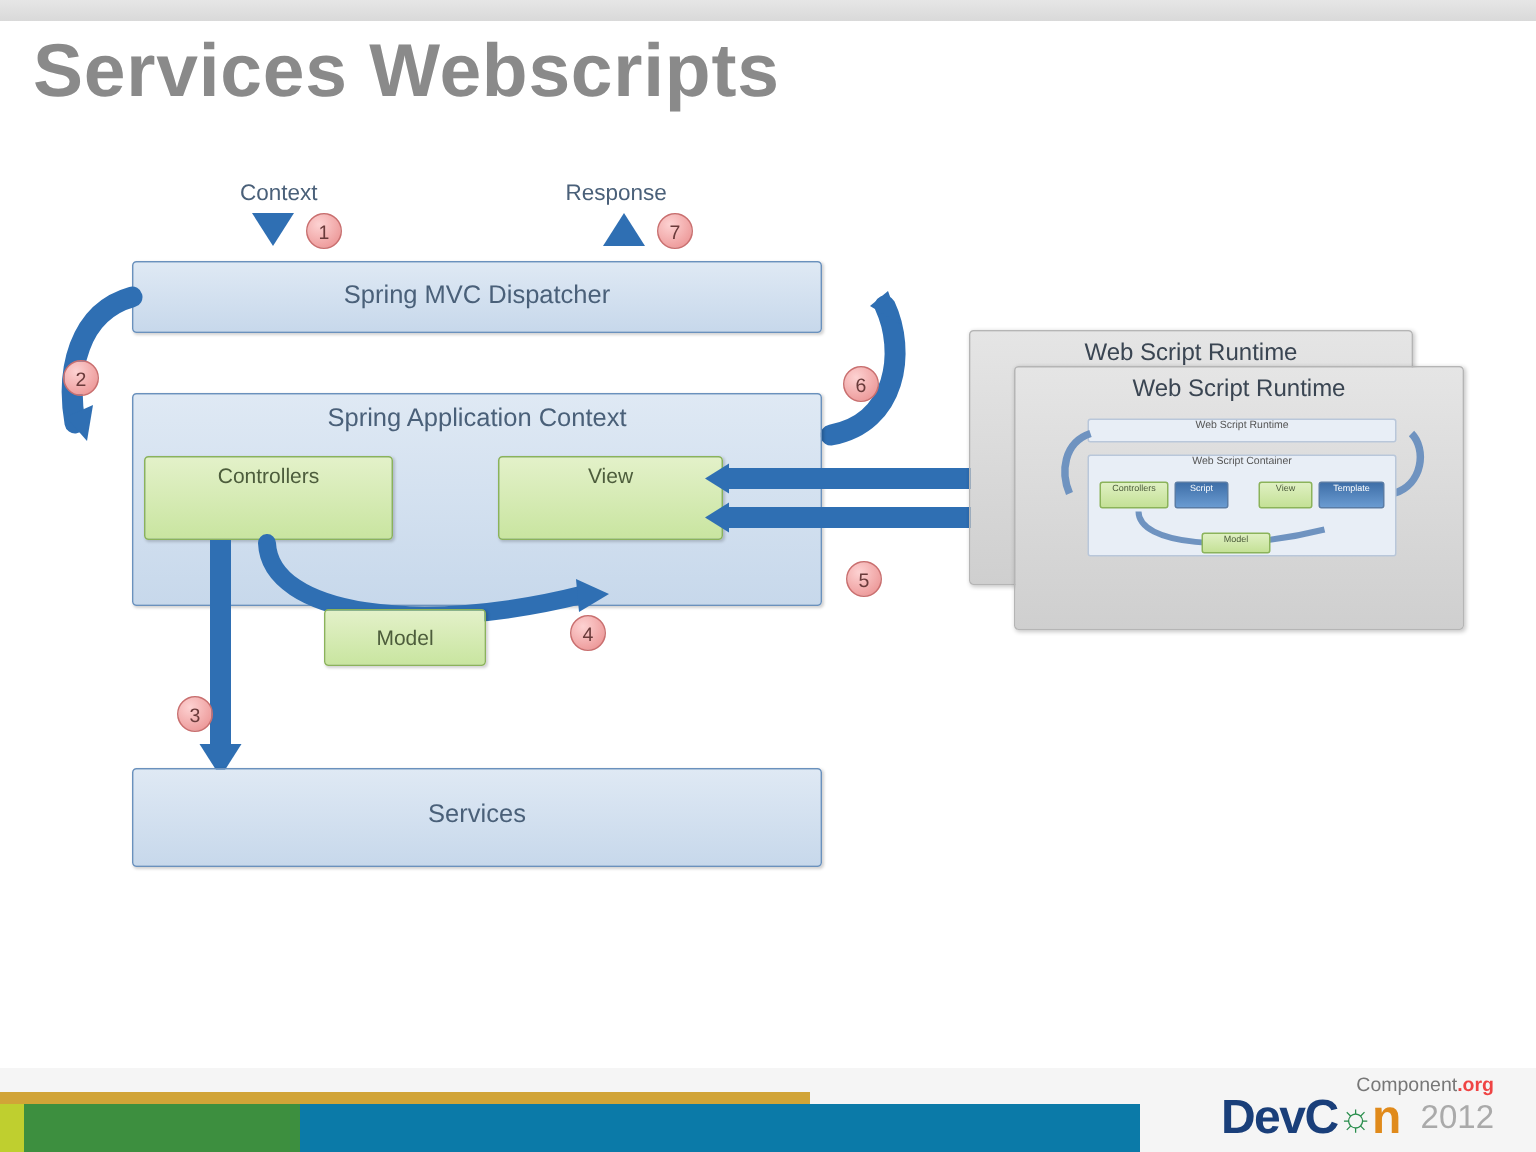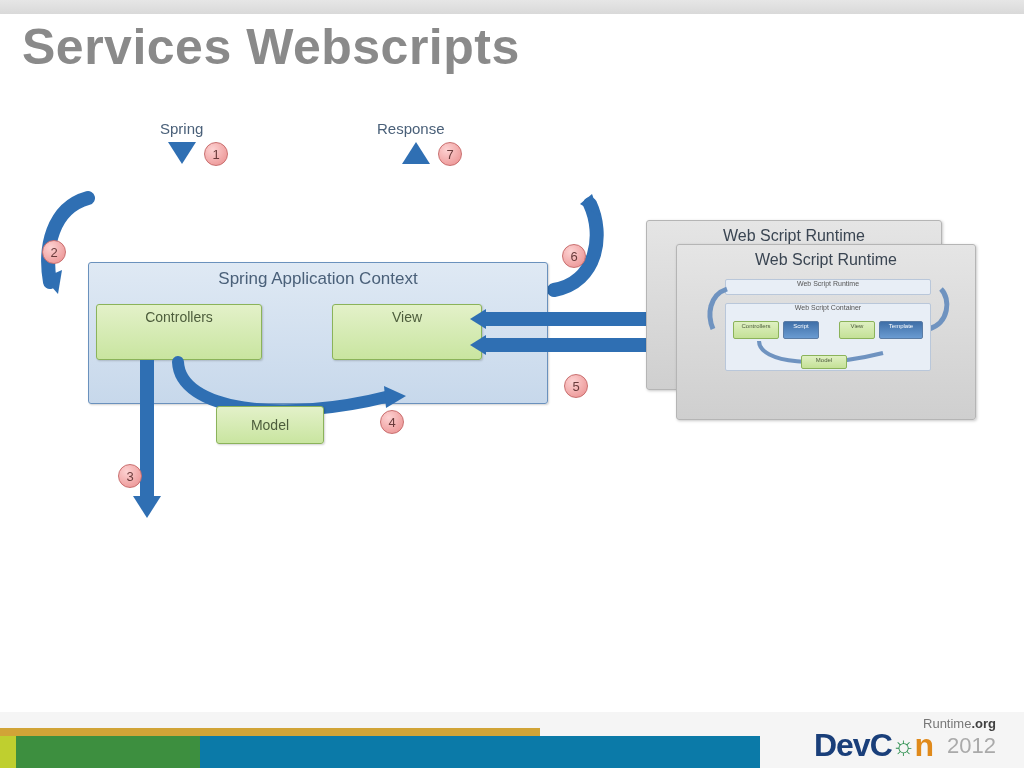--- a/index.html
+++ b/index.html
@@ -91,49 +91,52 @@
     background: linear-gradient(90deg,#bfcf2f 0 16px,#3d8f3f 16px 200px,#0b7aa8 200px 100%);
   }
   .footer-gold {
     position:absolute; left:0; bottom:32px; width:540px; height:8px;
     background:#d1a437;
   }
   .logo {
     position:absolute; right:28px; bottom:8px; text-align:right;
   }
   .logo .alf { font-size:13px; color:#777; }
-  .logo .alf b { color:#404040; font-weight:600; }
+  .logo .alf b { color:#ef4444; font-weight:600; }
   .logo .dev { font-size:32px; font-weight:900; letter-spacing:-1px; color:#1a3f7a; line-height:0.9;text-align:right; }
   .logo .dev .o { color:#2a8e4d; font-size:26px; vertical-align:2px; }
   .logo .dev .n { color:#e08a1b; }
   .logo .yr { font-size:22px; color:#aaa; font-weight:300; margin-left:6px; vertical-align:3px;margin-top:35px; }
 </style>
 </head>
 <body>
 
 <div class="topbar"></div>
 
 <h1 class="title">Services Webscripts</h1>
 
 <div class="diagram">
 
-  <span class="iolabel" style="left:120px; top:8px;">Spring</span>
+  <span class="iolabel" style="left:120px; top:8px;">Context</span>
   <span class="iolabel" style="left:337px; top:8px;">Response</span>
 
   <div class="arrow-down" style="left:128px; top:30px;"></div>
 
   <div class="arrow-up" style="left:362px; top:30px;"></div>
 
   <div class="badge" style="left:164px; top:30px;">
       <span>1</span>
     </div>
   <div class="badge" style="left:398px; top:30px;">
       <span>7</span>
     </div>
 
+  <div class="box" style="left:48px; top:62px; width:460px; height:48px;">
+    <div class="box-label" style="padding-top:12px;">Spring MVC Dispatcher</div>
+  </div>
 
   <svg class="curve-arrow" style="left:0px; top:78px;" width="60" height="110">
     <path d="M48 8 C12 18 4 58 10 92" stroke="#2f6fb3" stroke-width="14" fill="none" stroke-linecap="round"></path>
     <polygon points="4,88 22,80 18,104" fill="#2f6fb3"></polygon>
   </svg>
   <div class="badge" style="left:2px; top:128px;">
       <span>2</span>
     </div>
 
   <svg class="curve-arrow" style="left:498px; top:78px;" width="72" height="120">
@@ -167,20 +170,23 @@
   <div class="badge" style="left:340px; top:298px;">
       <span>4</span>
     </div>
 
   <div class="thick-vert" style="left:100px; top:248px; height:140px;"></div>
   <div class="arrow-down" style="left:93px; top:384px; border-top-color:#2f6fb3;"></div>
   <div class="badge" style="left:78px; top:352px;">
       <span>3</span>
     </div>
 
+  <div class="box" style="left:48px; top:400px; width:460px; height:66px;">
+    <div class="box-label" style="padding-top:20px;">Services</div>
+  </div>
 
   <div class="thick-horz" style="left:442px; top:200px; width:198px;"></div>
   <div class="htri-left" style="left:430px; top:197px;"></div>
 
   <div class="thick-horz" style="left:442px; top:226px; width:198px;"></div>
   <div class="htri-left" style="left:430px; top:223px;"></div>
 
   <div class="badge" style="left:524px; top:262px;">
       <span>5</span>
     </div>
@@ -219,20 +225,20 @@
     </div>
   </div>
 
 </div>
 
 <div class="footer-bar"></div>
 <div class="footer-gold"></div>
 <div class="footer-blue"></div>
 <div class="logo">
   <div class="alf">
-    <span>Runtime</span><b>.org</b>
+    <span>Component</span><b>.org</b>
   </div>
   <div>
     <span class="dev">
       <span>Dev</span><span>C</span><span class="o">☼</span><span class="n">n</span>
     </span><span class="yr">2012</span>
   </div>
 </div>
 
 </body></html>

